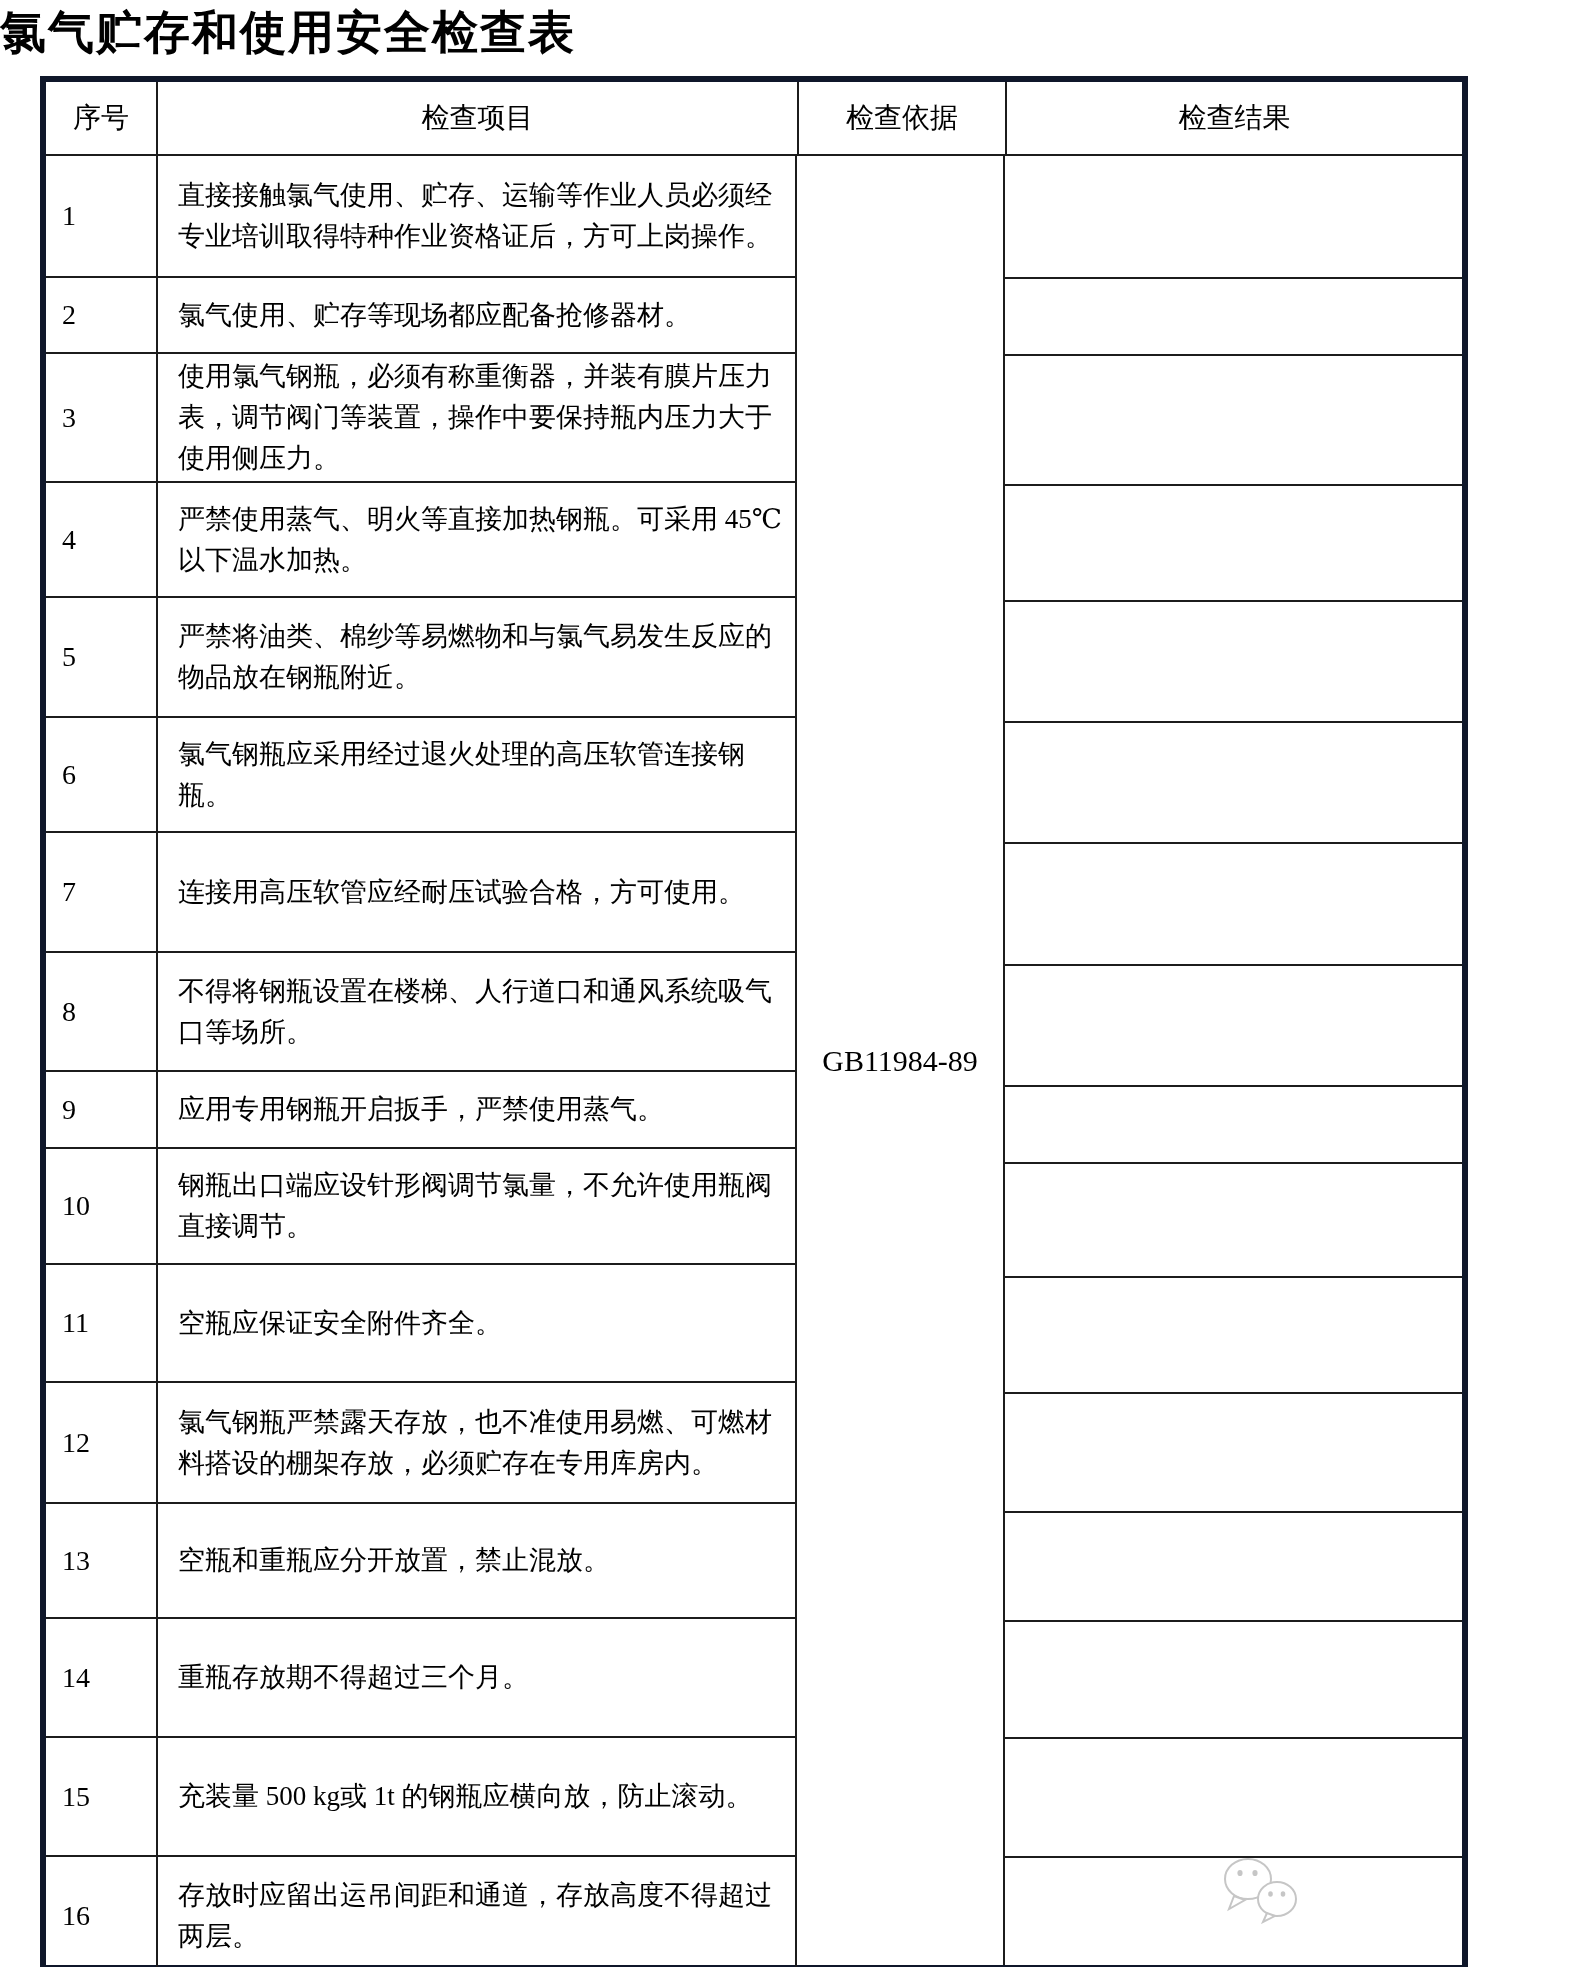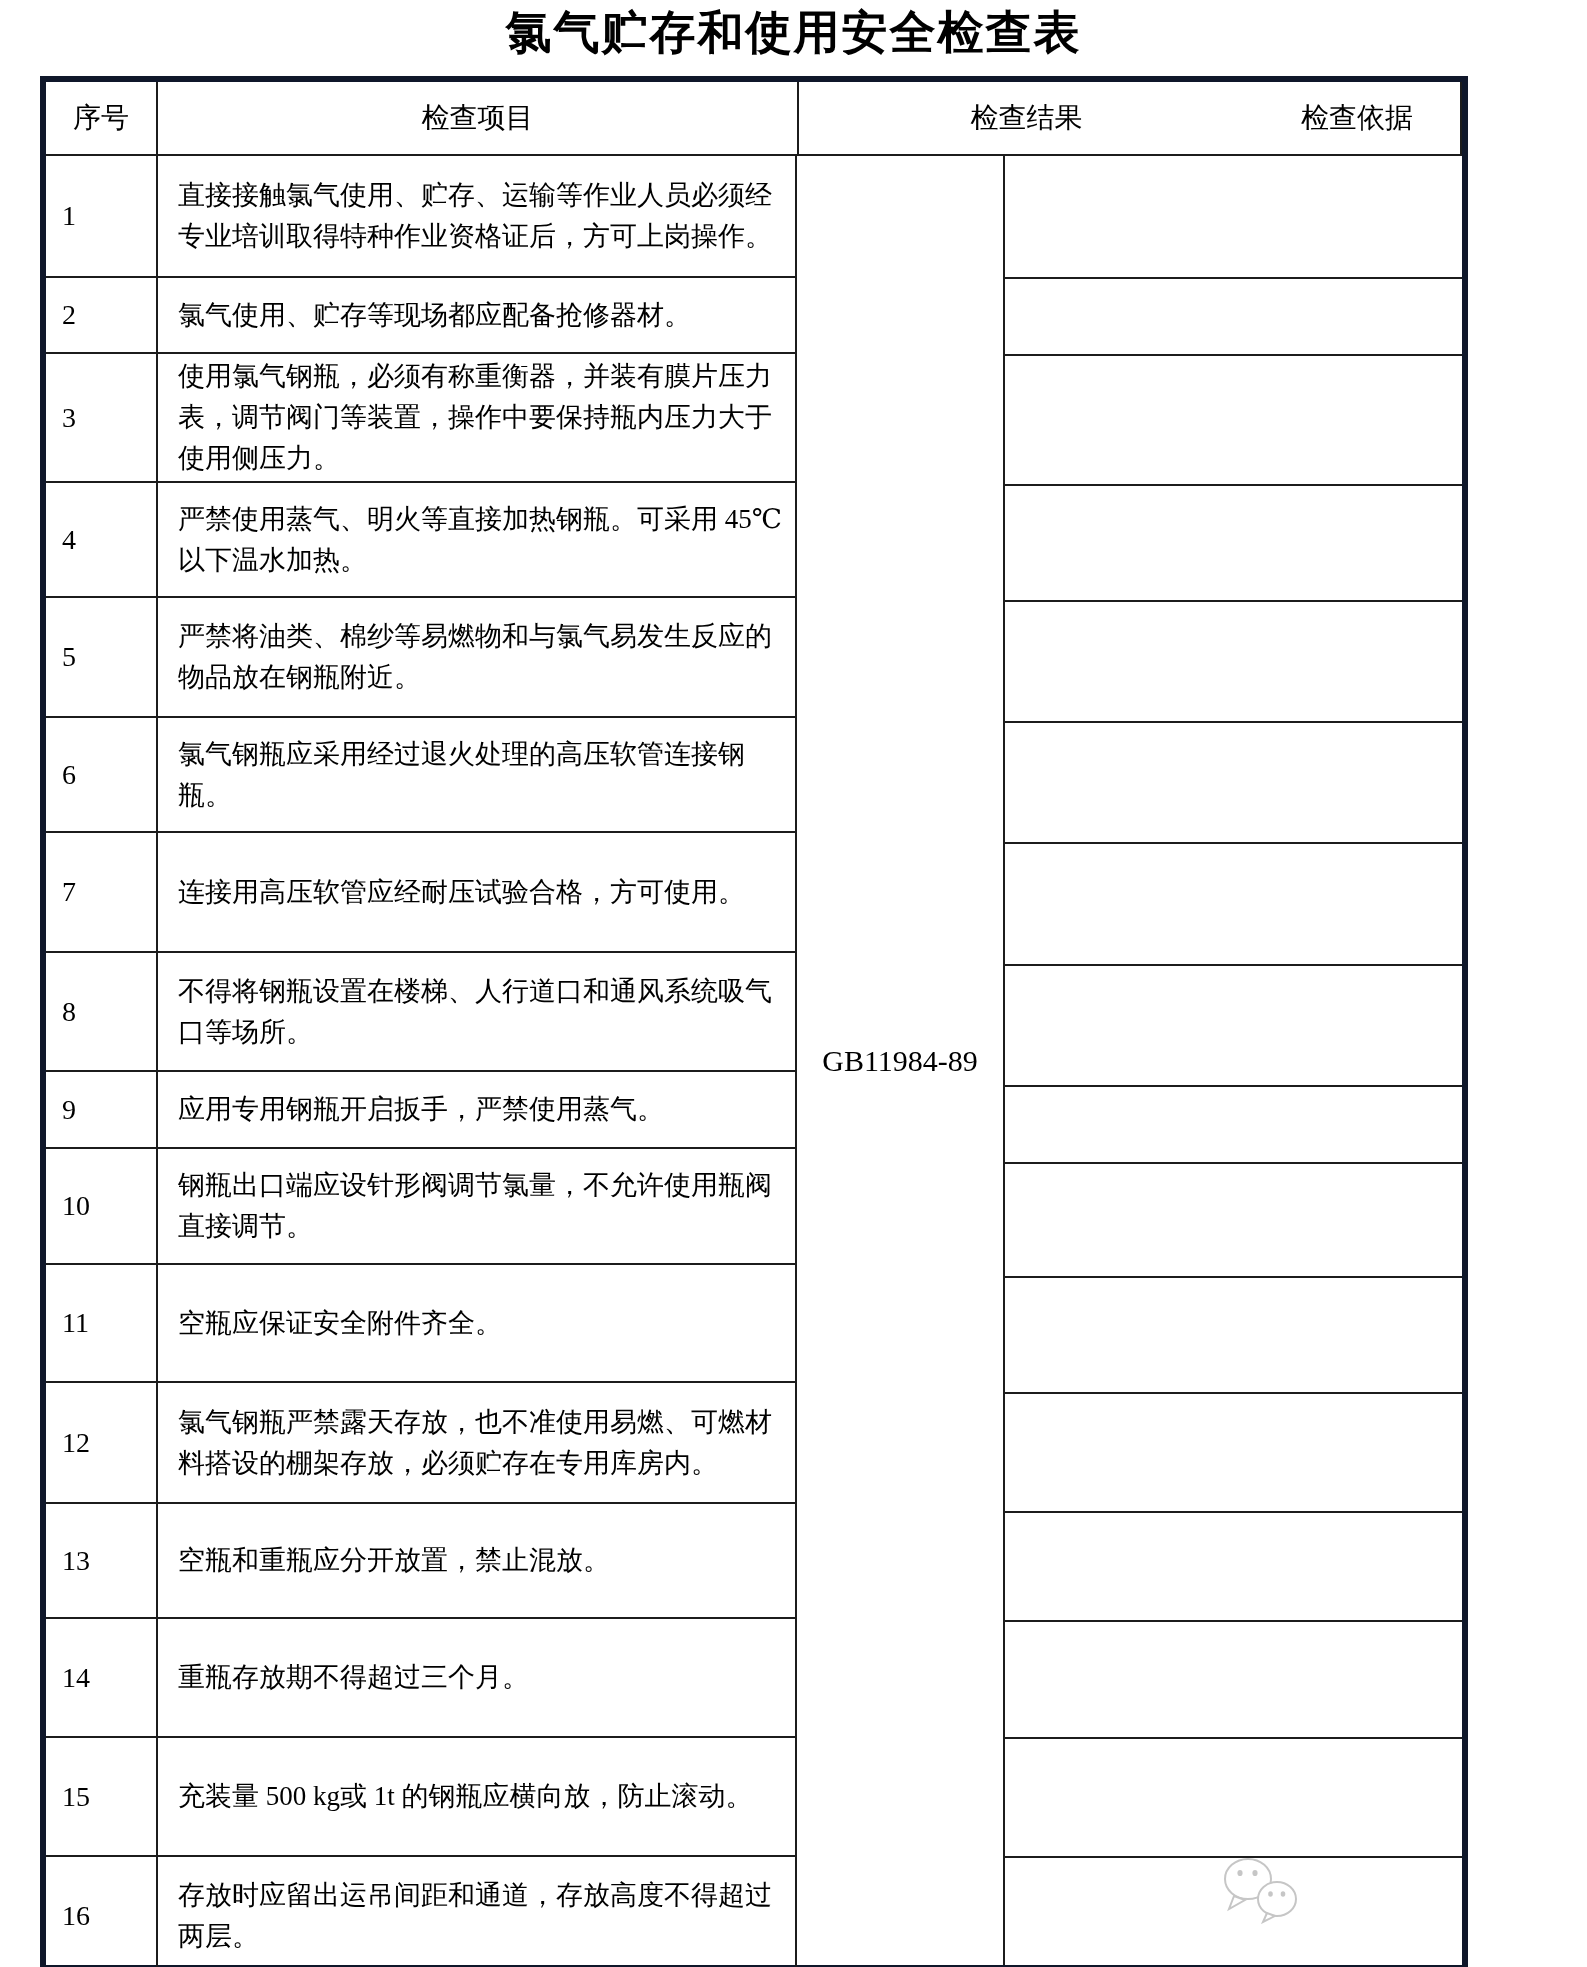--- a/index.html
+++ b/index.html
@@ -7,21 +7,20 @@
     position:relative;
     width:1587px;height:1967px;
     background:#ffffff;
     font-family:"Liberation Serif","DejaVu Serif",serif;
     color:#000;
     overflow:hidden;
   }
   .page-title{
     position:absolute;top:2px;left:0;right:0;
     margin:0;
-    text-align:center;
     font-family:"Liberation Sans","DejaVu Sans",sans-serif;
     font-weight:900;
     font-size:46px;
     letter-spacing:2px;
     color:#000;
   }
   .tbl{
     position:absolute;left:40px;top:62px;
     width:1428px;height:1895px;
     border:6px solid #0f172a;
@@ -93,22 +92,22 @@
 
 <div class="page">
 
   <h1 class="page-title">氯气贮存和使用安全检查表</h1>
 
   <div class="tbl">
 
     <div class="hdr">
       <div class="hcell h-no">序号</div>
       <div class="hcell h-item">检查项目</div>
+      <div class="hcell h-basis">检查依据</div>
       <div class="hcell h-result">检查结果</div>
-      <div class="hcell h-basis">检查依据</div>
     </div>
 
     <div class="body">
 
       <div class="rows-left">
         <div class="lrow" style="height:122px">
           <div class="cell-no">1</div>
           <div class="cell-item">直接接触氯气使用、贮存、运输等作业人员必须经
 专业培训取得特种作业资格证后，方可上岗操作。</div>
         </div>

